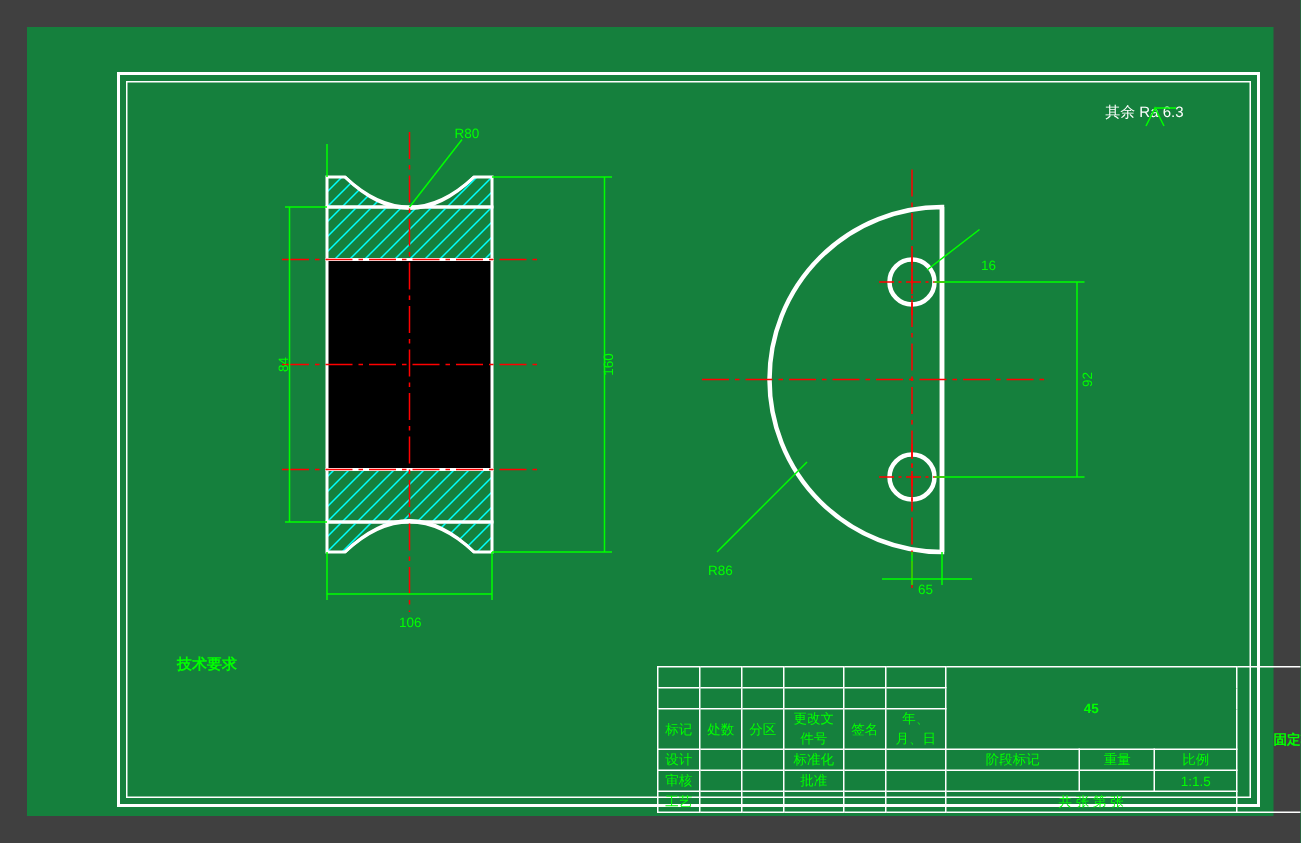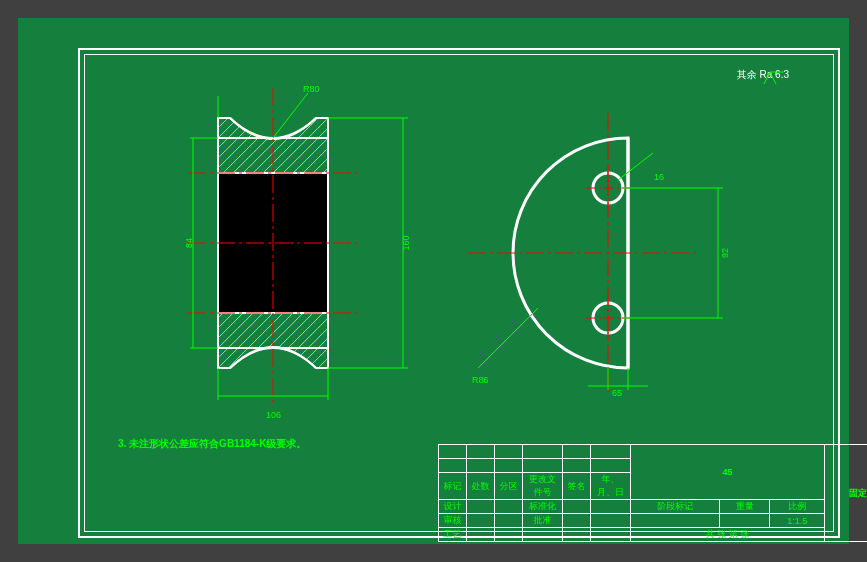--- a/index.html
+++ b/index.html
@@ -100,21 +100,21 @@
   <div class="dim-label" style="left:285px; top:66px;">R80</div>
   <div class="dim-label" style="left:166px; top:220px; transform:rotate(-90deg);">84</div>
   <div class="dim-label" style="left:380px; top:220px; transform:rotate(-90deg);">160</div>
   <div class="dim-label" style="left:248px; top:380px;margin-top:12px;">106</div>
   <div class="dim-label" style="left:636px; top:116px;margin-top:38px;">16</div>
   <div class="dim-label" style="left:702px; top:230px; transform:rotate(-90deg);">92</div>
   <div class="dim-label" style="left:594px; top:370px;">65</div>
   <div class="dim-label" style="left:454px; top:346px;margin-top:11px;">R86</div>
 
   <div class="notes">
-    <div>3. 未注形状公差应符合GB1184-K级要求。</div>
+    <div class="title">技术要求</div>
   </div>
 
   <div class="title-block">
     <table>
       <tbody>
           <tr>
         <td style="width:28px"></td>
             <td style="width:28px"></td>
             <td style="width:28px"></td>
             <td style="width:40px"></td>

